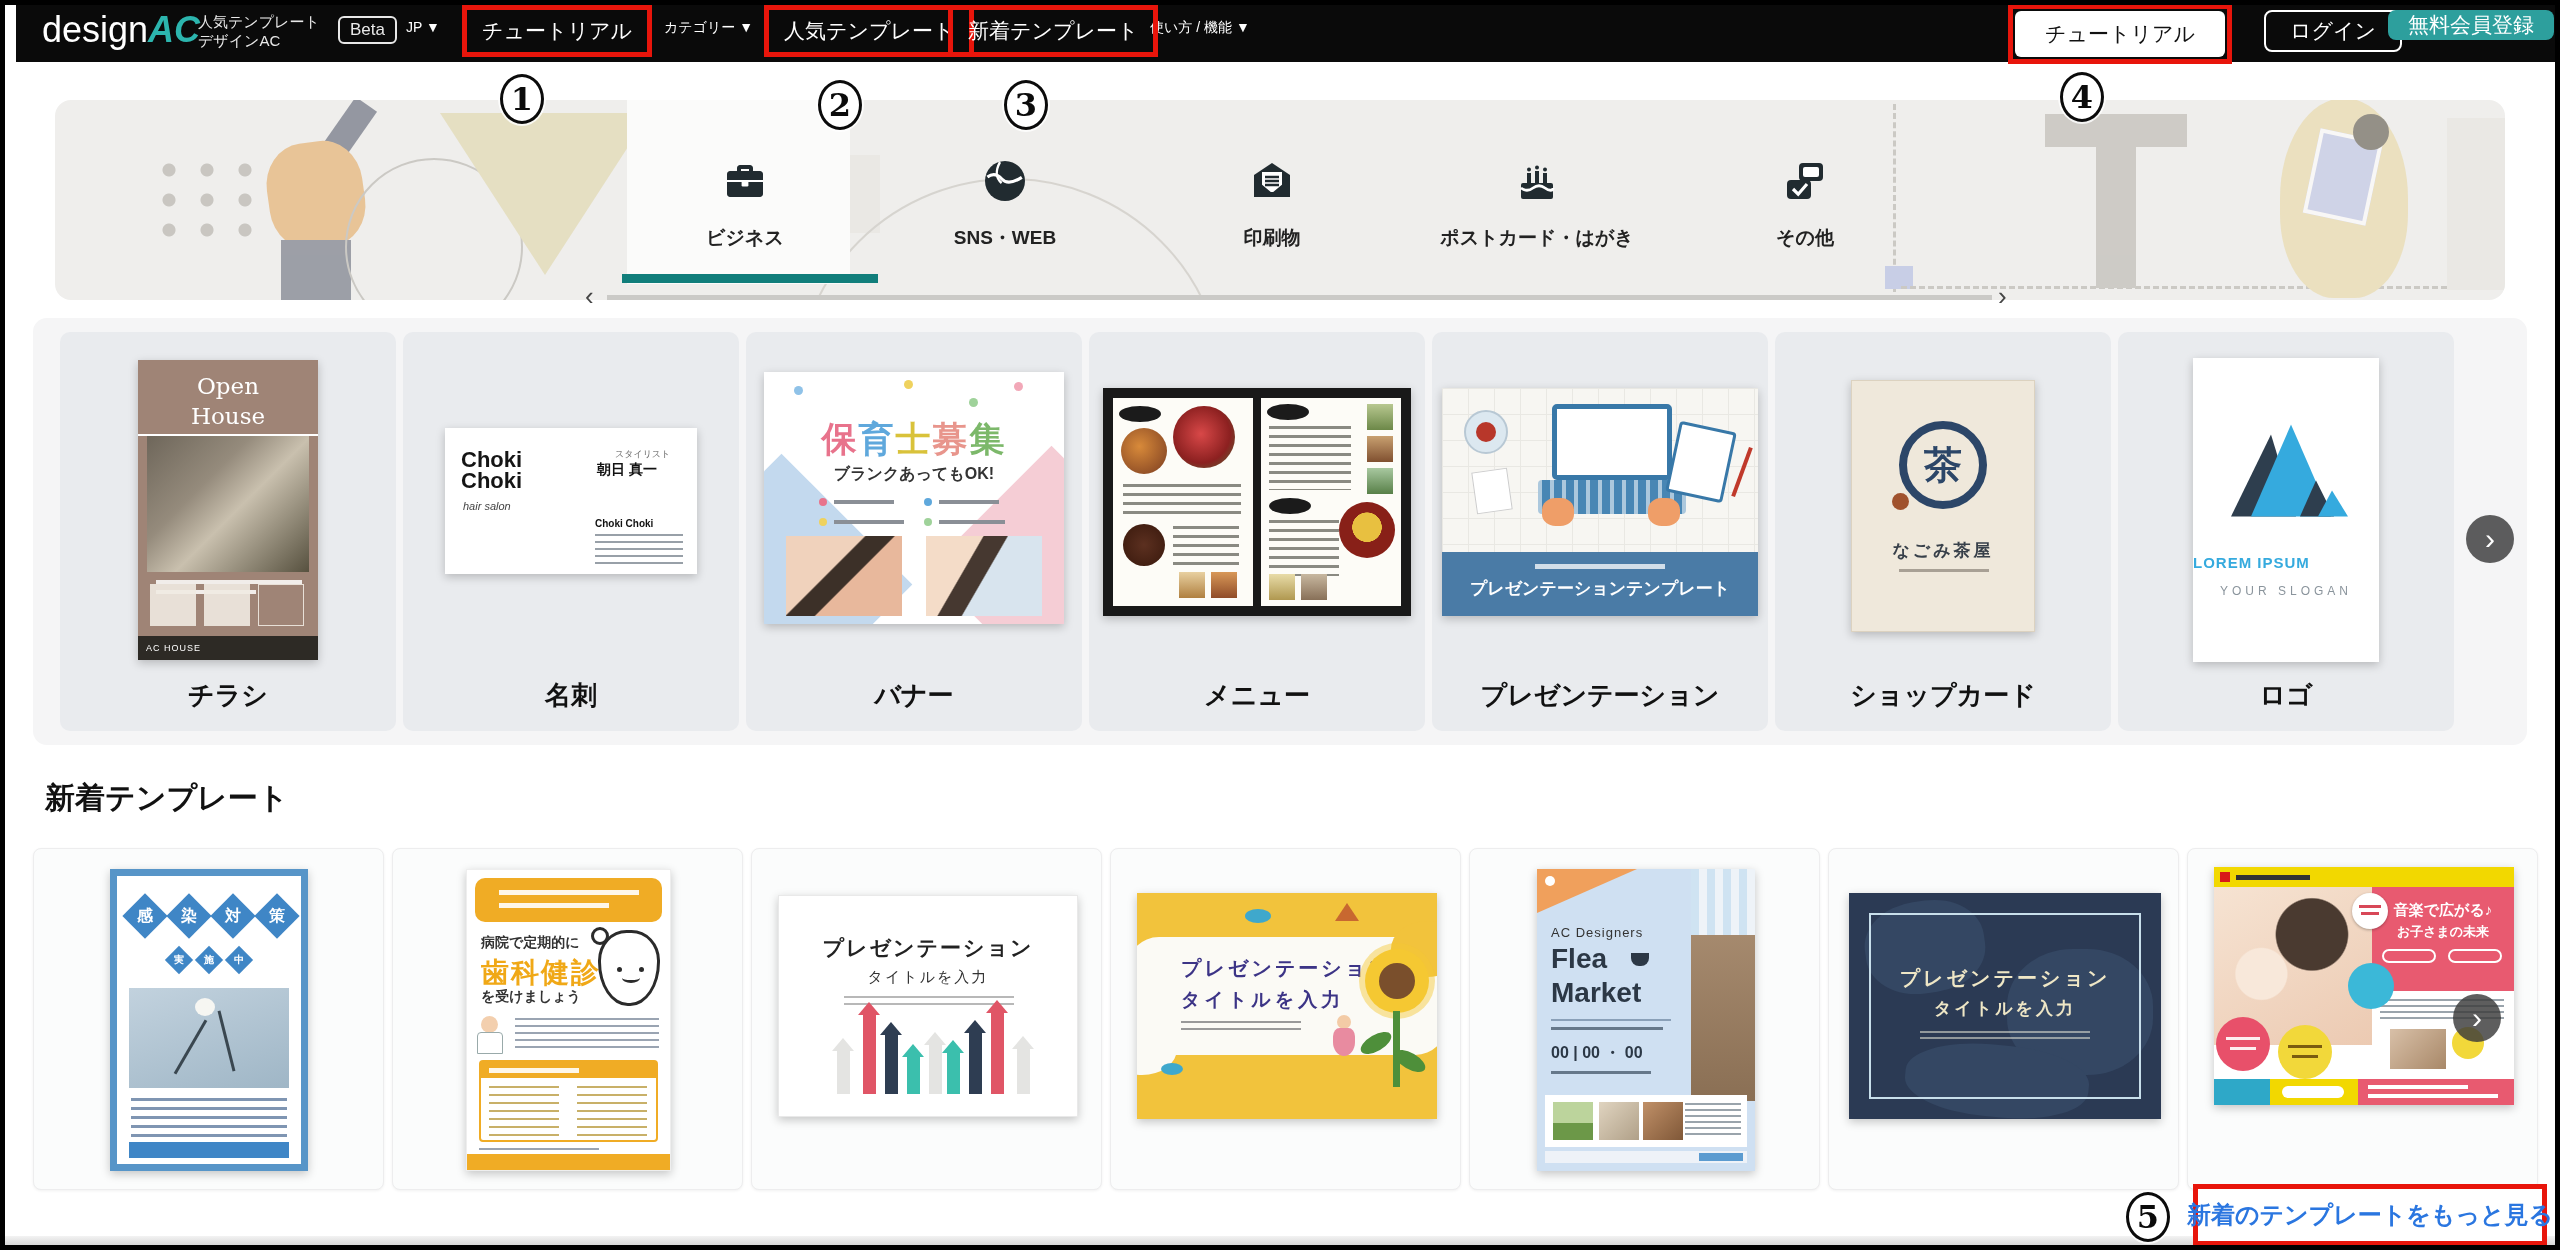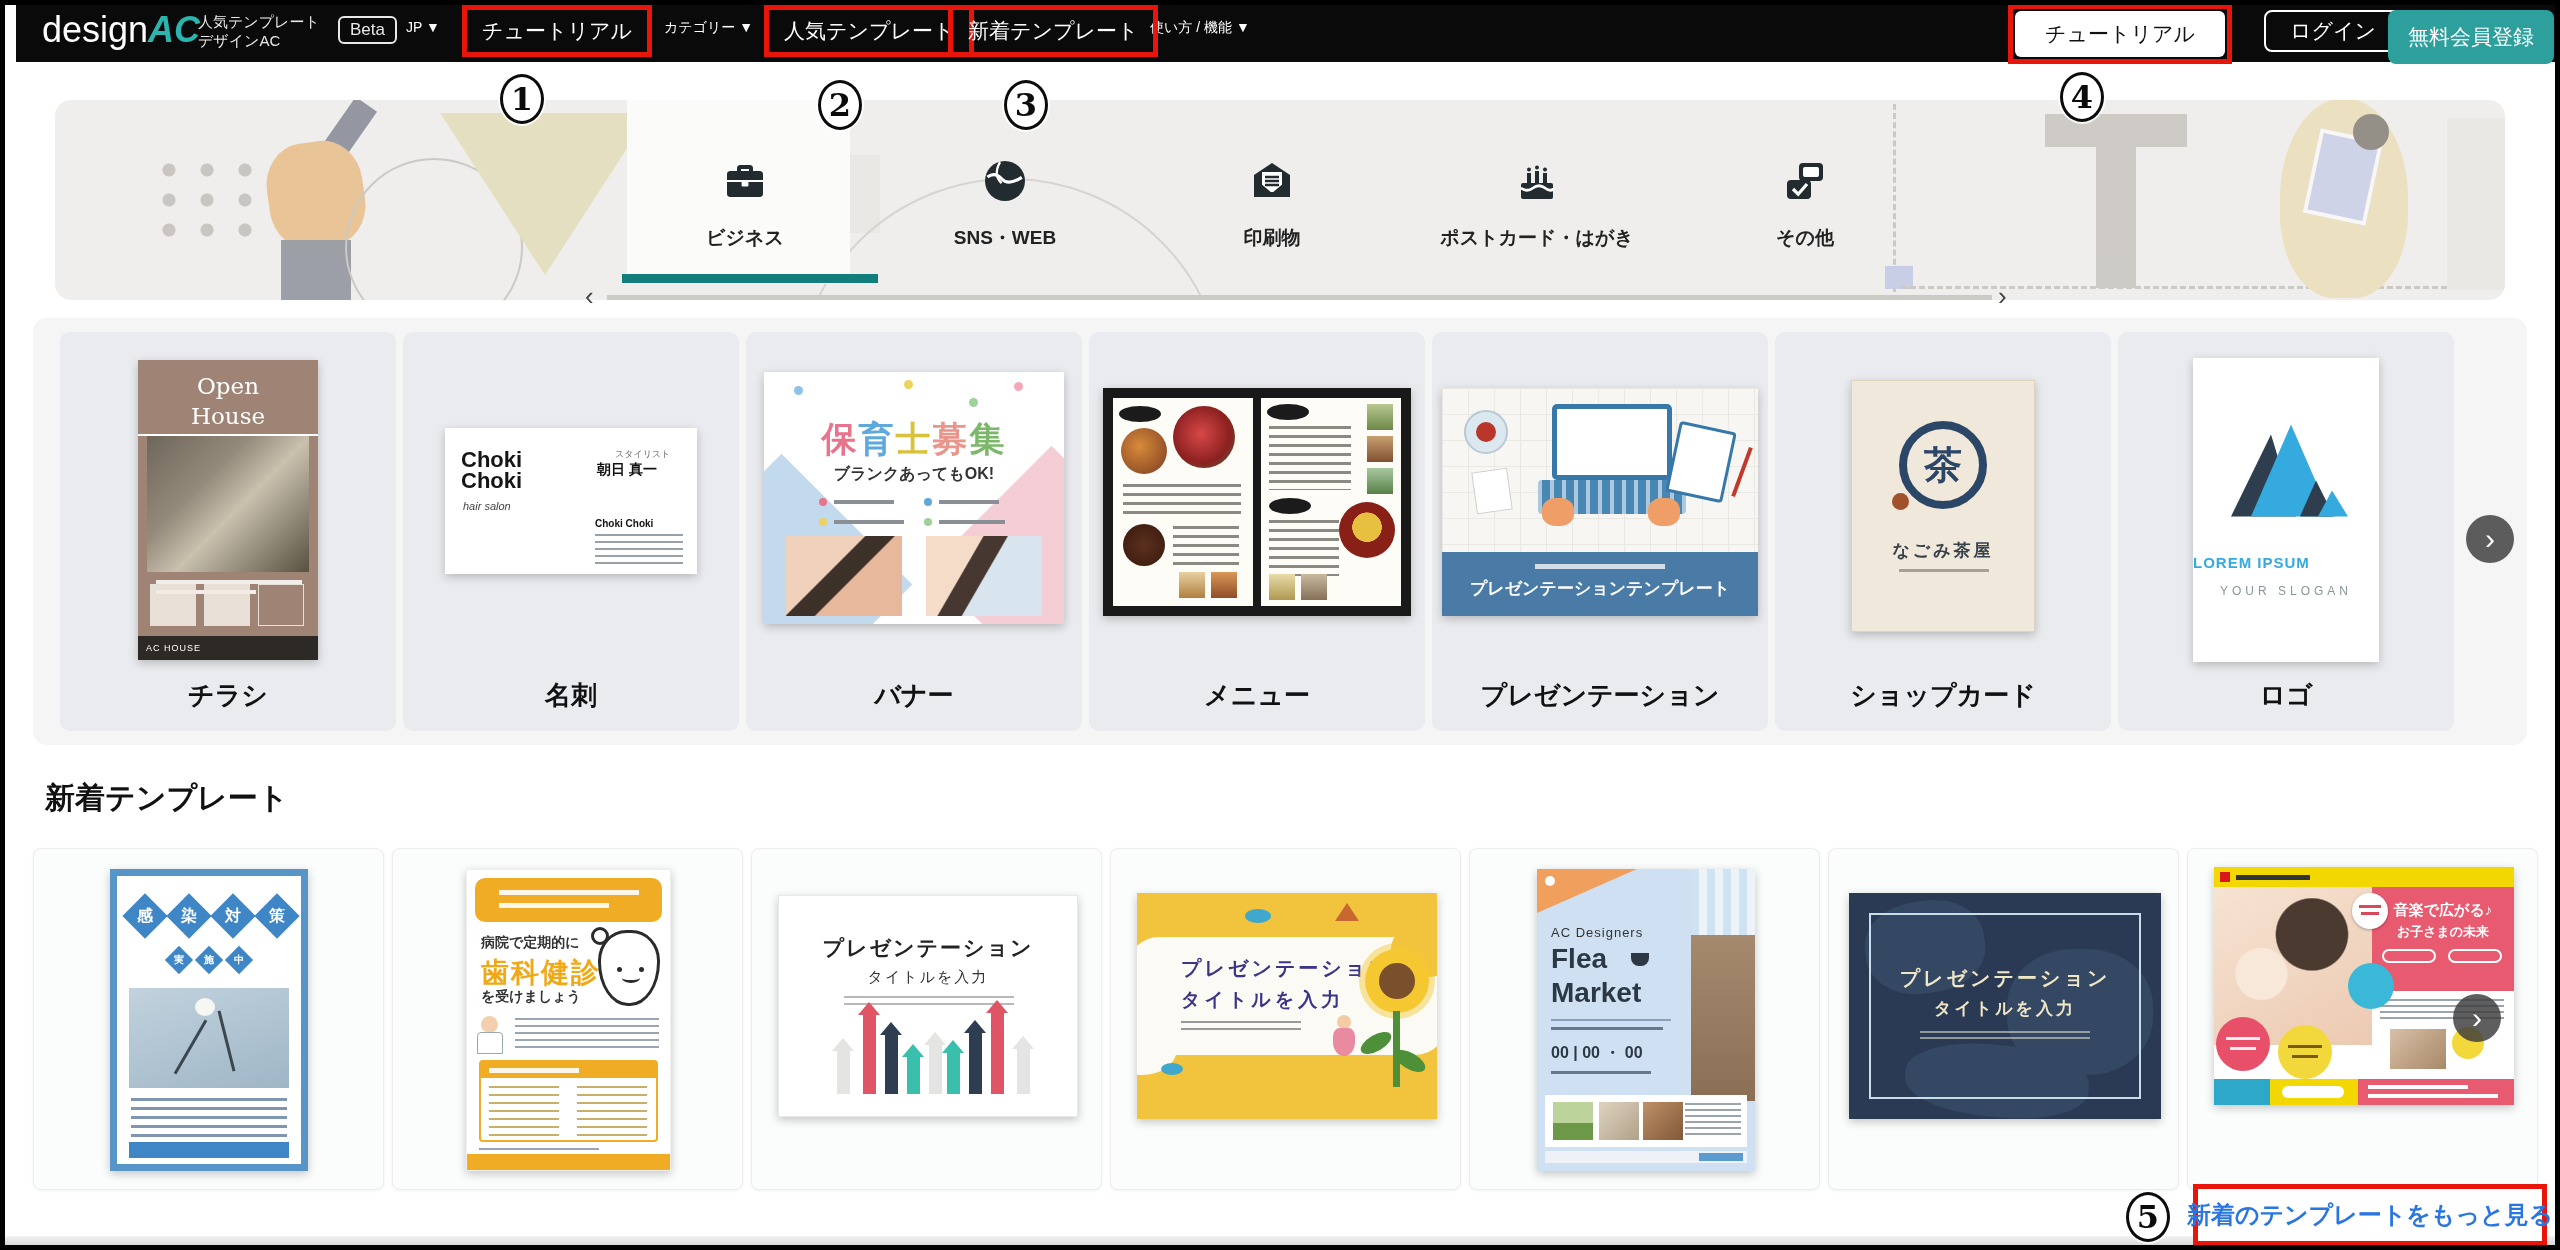--- a/index.html
+++ b/index.html
@@ -17,21 +17,21 @@
   .tagline{position:absolute;left:182px;top:12px;color:#e8e8e8;font-size:15px;line-height:19px;}
   .beta{position:absolute;left:322px;top:16px;border:2px solid #e8e8e8;border-radius:6px;color:#e8e8e8;
     font-size:17px;padding:2px 10px;}
   .navtxt{position:absolute;top:19px;color:#fff;font-size:14px;white-space:nowrap;}
   .redbox{position:absolute;top:5px;height:52px;border:5px solid #e8150b;display:flex;align-items:center;
     padding:0 15px;color:#fff;font-size:21px;white-space:nowrap;z-index:21;}
   .btn-create{background:#fff;color:#111;border-radius:6px;padding:9px 30px;font-size:21px;white-space:nowrap;}
   .redbox-btn{position:absolute;top:4px;border:5px solid #e8150b;padding:2px;z-index:21;}
   .btn-login{position:absolute;left:2248px;top:10px;height:42px;border:2px solid #fff;border-radius:8px;
     color:#fff;font-size:21px;display:flex;align-items:center;padding:0 24px;}
-  .btn-signup{position:absolute;left:2372px;top:10px;height:54px;background:#2d9f9d;border-radius:8px;
+  .btn-signup{position:absolute;left:2372px;top:10px;height:30px;background:#2d9f9d;border-radius:8px;
     color:#fff;font-size:21px;display:flex;align-items:center;padding:0 20px;}
   
   .ann{position:absolute;width:44px;height:50px;border:3px solid #0b0b0b;border-radius:50%;background:#fff;
     font-family:"DejaVu Serif",serif;font-weight:bold;font-size:32px;color:#0b0b0b;display:flex;
     align-items:center;justify-content:center;z-index:40;box-shadow:0 0 0 2px rgba(255,255,255,.8);}
   
   .hero{position:absolute;left:0;top:62px;width:2560px;height:248px;background:#fff;}
   .hero-bg{position:absolute;left:55px;top:38px;width:2450px;height:200px;background:#efeeec;
     border-radius:16px;overflow:hidden;}
   .decor{position:absolute;inset:0;opacity:.55;}

